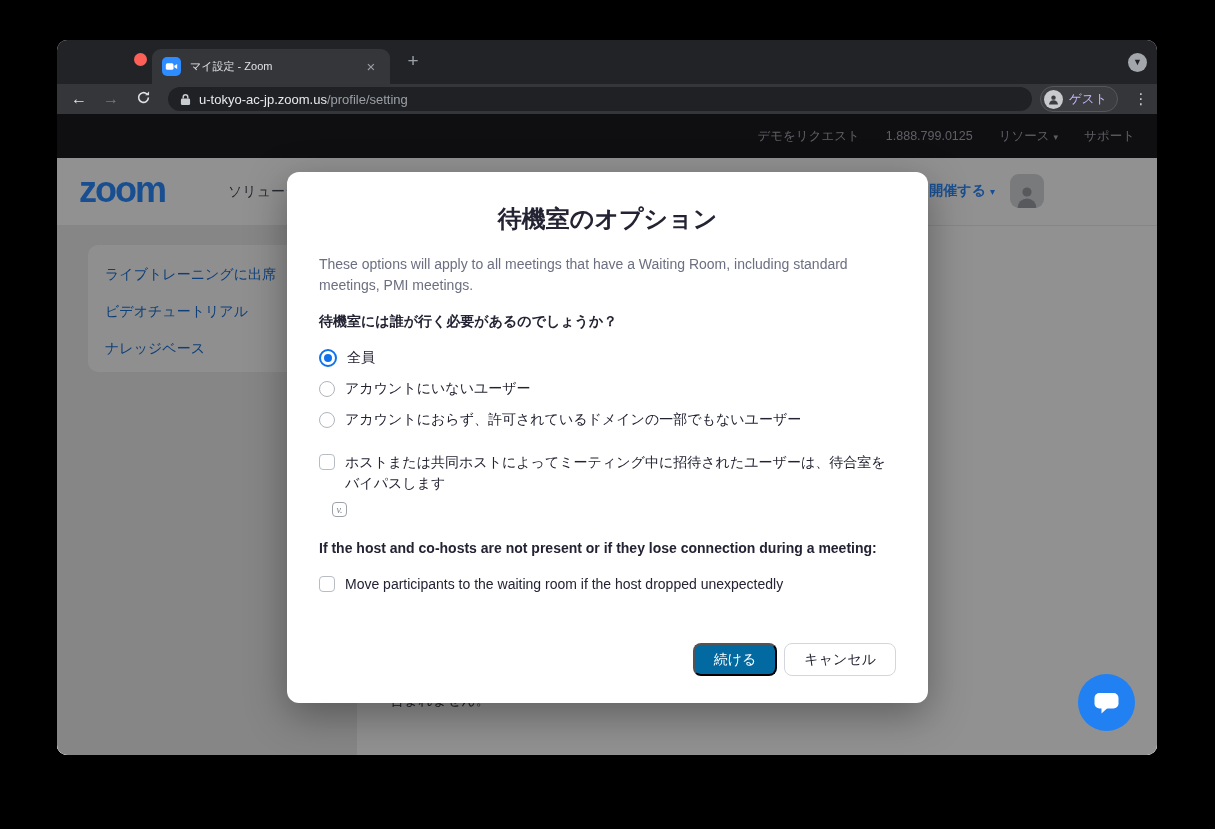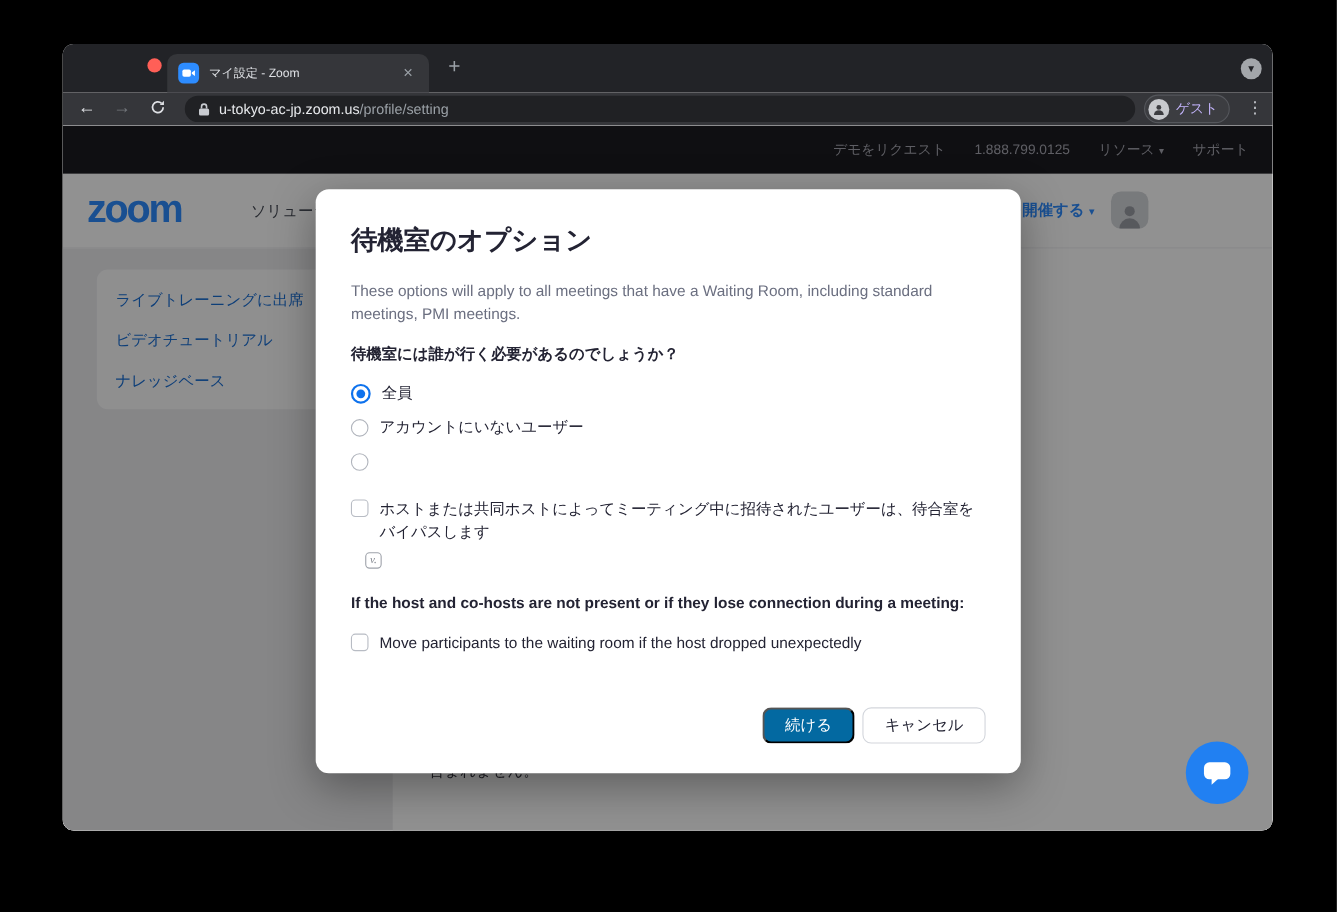--- a/index.html
+++ b/index.html
@@ -44,29 +44,29 @@
   .siteheader { position:absolute; left:0; top:44px; width:100%; height:68px; background:#fff; border-bottom:1px solid #ececf0; }
   .logo { position:absolute; left:22px; top:13px; font-size:36px; font-weight:bold; letter-spacing:-2px; color:#2d8cff; line-height:38px; }
   .nav-item { position:absolute; left:171px; top:25px; font-size:14px; color:#464a55; }
   .host-link { position:absolute; right:162px; top:24px; font-size:14px; font-weight:bold; color:#2d8cff; white-space:nowrap; }
   .host-caret { font-size:10px; margin-left:4px; }
   .avatar { position:absolute; right:113px; top:16px; width:34px; height:34px; border-radius:9px; background:#d4d6da; overflow:hidden; display:flex; align-items:flex-end; justify-content:center; }
 
   .content { position:absolute; left:0; top:112px; width:100%; height:529px; background:#fff; }
   .leftcol { position:absolute; left:0; top:0; width:300px; height:100%; background:#ebebee; }
   .helpcard { position:absolute; left:31px; top:19px; width:262px; height:127px; background:#fbfbfc; border-radius:10px; padding:17px 0 0 17px; }
-  .help-link { display:block; font-size:14px; color:#1a6fd4; height:37px; line-height:24px; white-space:nowrap;font-family:Liberation Serif, serif; }
+  .help-link { display:block; font-size:14px; color:#1a6fd4; height:37px; line-height:24px; white-space:nowrap; }
   .snippet { position:absolute; left:333px; top:466px; font-size:14px; color:#33333d; }
 
   .overlay { position:absolute; inset:0; background:rgba(0,0,0,0.43); z-index:5; }
 
   
   .modal { position:absolute; left:230px; top:58px; width:641px; height:531px; background:#fff; border-radius:12px;
     z-index:10; box-shadow:0 12px 40px rgba(0,0,0,.35); padding:30px 32px 0 32px; color:#232333; }
-  .modal-title { font-size:24px; font-weight:600; line-height:33px; }
+  .modal-title { font-size:24px; font-weight:600; line-height:33px;text-align:center; }
   .modal-desc { margin-top:19px; font-size:14px; line-height:21px; color:#6b6f80; max-width:552px; }
   .modal-question { margin-top:15px; font-size:14px; font-weight:bold; line-height:21px; }
   .radio-group { margin-top:10px; }
   .choice-row { display:flex; align-items:flex-start; }
   .radio-row { height:31px; align-items:center; }
   .radio { width:16px; height:16px; border:1.5px solid #b0b4bc; border-radius:50%; background:#fff; flex:none; }
   .radio.selected { width:18px; height:18px; border:2.5px solid #0e72ed; display:flex; align-items:center; justify-content:center; }
   .radio-dot { width:8px; height:8px; border-radius:50%; background:#0e72ed; }
   .choice-label { font-size:14px; line-height:21px; margin-left:10px; }
   .checkbox { width:16px; height:16px; border:1.5px solid #b8bcc4; border-radius:4px; background:#fff; flex:none; margin-top:2px; }
@@ -179,20 +179,21 @@
               <span class="radio-dot"></span>
             </span>
           <span class="choice-label">全員</span>
         </div>
         <div class="choice-row radio-row">
           <span class="radio"></span>
           <span class="choice-label">アカウントにいないユーザー</span>
         </div>
         <div class="choice-row radio-row">
           <span class="radio"></span>
+          <span class="choice-label">アカウントにおらず、許可されているドメインの一部でもないユーザー</span>
         </div>
       </div>
 
       <div class="choice-row cb1">
         <span class="checkbox"></span>
         <span class="choice-label">ホストまたは共同ホストによってミーティング中に招待されたユーザーは、待合室をバイパスします</span>
       </div>
 
       <div class="vbadge">v.</div>
 

